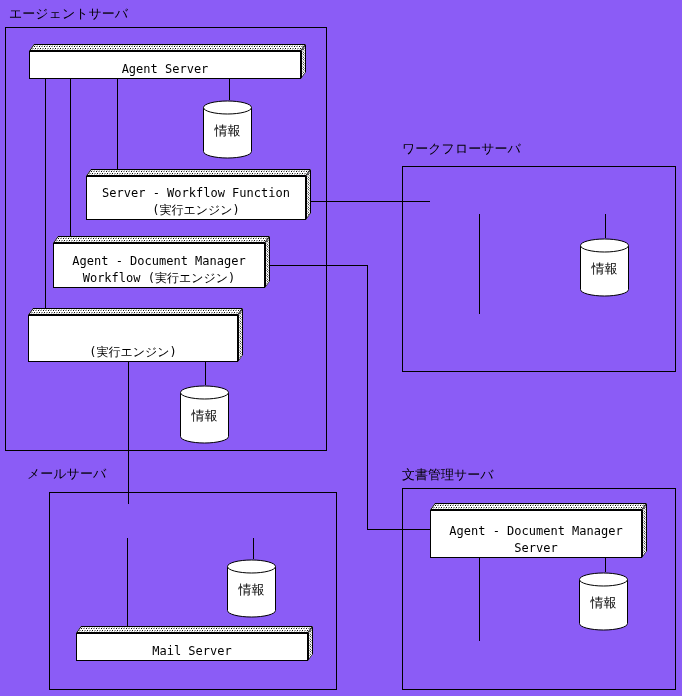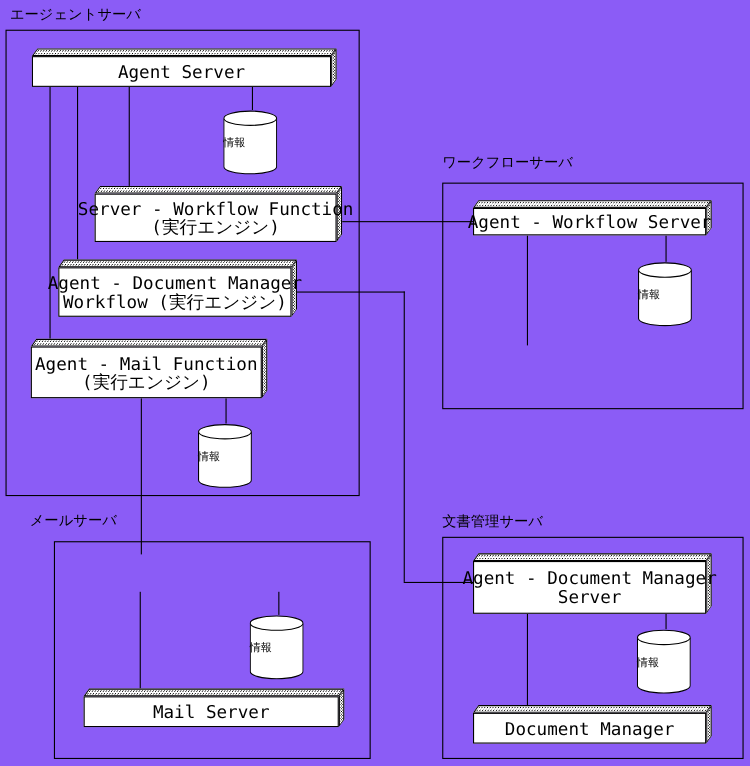--- a/index.html
+++ b/index.html
@@ -11,42 +11,42 @@
 
   .container { position:absolute; border:1px solid #000; background:transparent; z-index:2; }
 
   .vline { position:absolute; width:1px; background:#000; z-index:1; }
   .hline { position:absolute; height:1px; background:#000; z-index:1; }
 
   
   .box3d { position:absolute; z-index:3; }
   .face-front {
     position:absolute; inset:0; border:1px solid #000; background:#fff;
-    display:flex; flex-direction:column; align-items:center; justify-content:center;
-    font-size:16px; line-height:17px; text-align:center; white-space:nowrap;
+    display:flex; flex-direction:column; align-items:center; justify-content:flex-end;
+    font-size:12px; line-height:17px; text-align:center; white-space:nowrap;
   }
   .face-top {
     position:absolute; left:0; top:-7px; width:100%; height:7px;
     border:1px solid #000; background-color:#fff;
     background-image:radial-gradient(circle,#000 0.7px,transparent 0.8px);
     background-size:2.5px 2.5px;
     transform:skewX(-35.5deg); transform-origin:50% 100%;
   }
   .face-right {
     position:absolute; left:100%; top:0; width:5px; height:100%;
     border:1px solid #000; background-color:#fff;
     background-image:radial-gradient(circle,#000 0.7px,transparent 0.8px);
     background-size:2.5px 2.5px;
     transform:skewY(-54.5deg); transform-origin:0 50%;
   }
 
   
   .cylinder { position:absolute; width:49px; height:59px; z-index:3; }
   .cylinder svg { position:absolute; left:0; top:0; }
-  .cyl-label { position:absolute; left:0; right:0; top:23px; font-size:10px; line-height:15px; }
+  .cyl-label { position:absolute; left:0; right:0; top:23px; text-align:center; font-size:13px; line-height:15px; }
 </style>
 </head>
 <body>
 
 <div id="canvas">
 
   <div class="sec-label" style="left:9px;top:6px">エージェントサーバ</div>
   <div class="sec-label" style="left:402px;top:141px">ワークフローサーバ</div>
   <div class="sec-label" style="left:27px;top:466px">メールサーバ</div>
   <div class="sec-label" style="left:402px;top:467px">文書管理サーバ</div>
@@ -96,59 +96,44 @@
     <div class="face-front">
       <span>Agent - Document Manager</span>
       <span>Workflow (実行エンジン)</span>
     </div>
   </div>
 
   <div class="box3d" style="left:28px;top:315px;width:210px;height:47px">
     <div class="face-top"></div>
     <div class="face-right"></div>
     <div class="face-front">
-      <span>Agent - Mail Function</span>
       <span>(実行エンジン)</span>
     </div>
   </div>
 
-  <div class="box3d" style="left:430px;top:189px;width:212px;height:25px">
-    <div class="face-top"></div>
-    <div class="face-right"></div>
-    <div class="face-front">
-      <span>Agent - Workflow Server</span>
-    </div>
-  </div>
 
 
 
   <div class="box3d" style="left:76px;top:633px;width:232px;height:28px">
     <div class="face-top"></div>
     <div class="face-right"></div>
     <div class="face-front">
       <span>Mail Server</span>
     </div>
   </div>
 
   <div class="box3d" style="left:430px;top:510px;width:212px;height:48px">
     <div class="face-top"></div>
     <div class="face-right"></div>
     <div class="face-front">
       <span>Agent - Document Manager</span>
       <span>Server</span>
     </div>
   </div>
 
-  <div class="box3d" style="left:430px;top:648px;width:212px;height:28px">
-    <div class="face-top"></div>
-    <div class="face-right"></div>
-    <div class="face-front">
-      <span>Document Manager</span>
-    </div>
-  </div>
 
   <div class="cylinder" style="left:203px;top:100px">
     <svg width="49" height="59" viewBox="0 0 49 59">
       <path d="M0.5,7.5 V51.5 A24,6.5 0 0 0 48.5,51.5 V7.5" fill="#fff" stroke="#000"></path>
       <ellipse cx="24.5" cy="7.5" rx="24" ry="6.5" fill="#fff" stroke="#000"></ellipse>
     </svg>
     <div class="cyl-label">情報</div>
   </div>
 
   <div class="cylinder" style="left:180px;top:385px">

